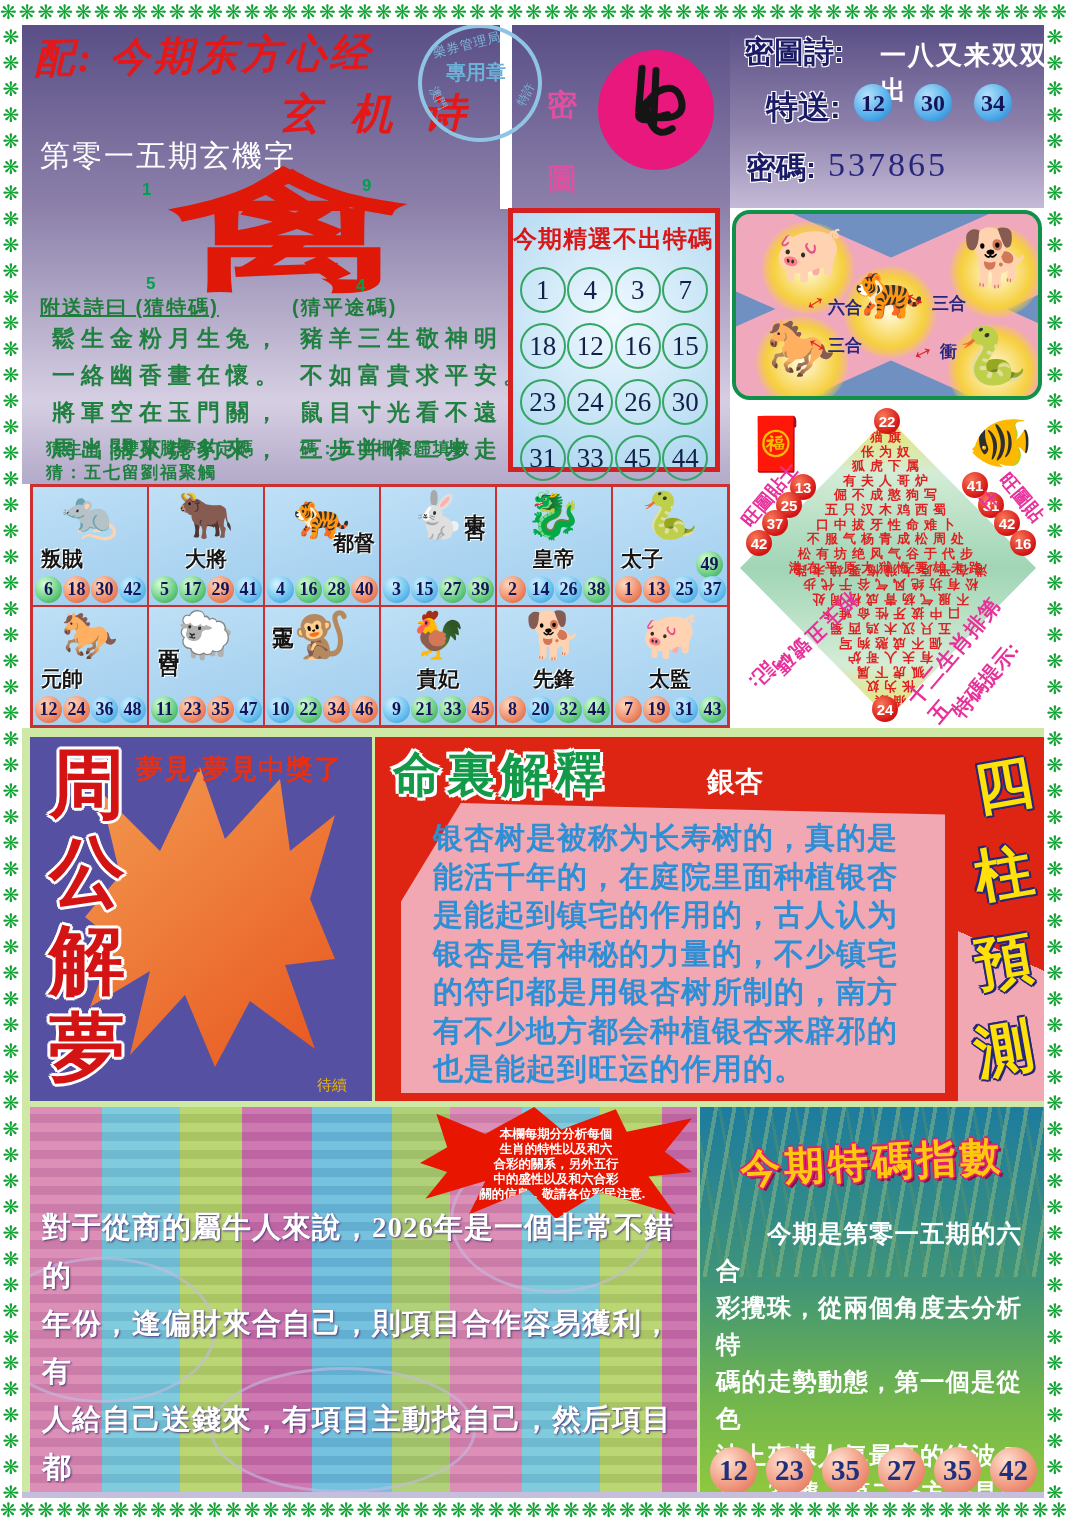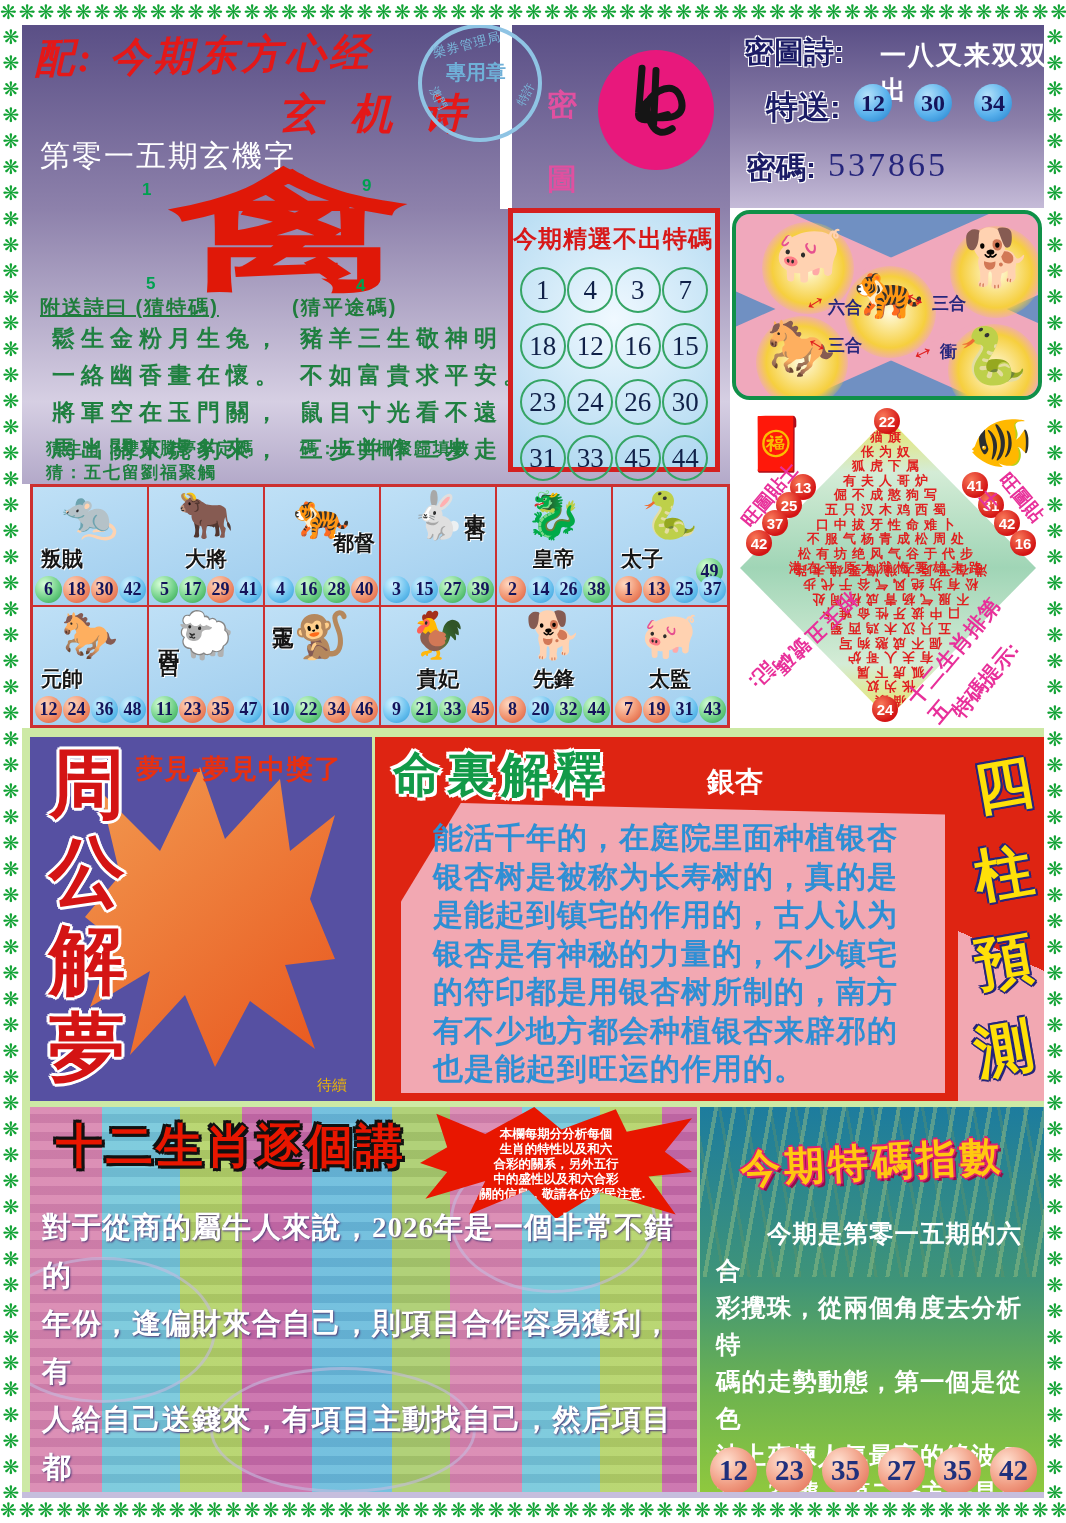--- a/index.html
+++ b/index.html
@@ -125,21 +125,21 @@
   .pos-bl{left:8px;bottom:32px;} .pos-bc{left:50%;transform:translateX(-50%);bottom:32px;white-space:nowrap;}
   .pos-rm{right:4px;top:42px;} .pos-rv{right:6px;top:10px;writing-mode:vertical-rl;letter-spacing:4px;}
   .pos-lv{left:6px;top:26px;writing-mode:vertical-rl;letter-spacing:4px;}
   .pos-lt{left:4px;top:2px;writing-mode:vertical-rl;letter-spacing:2px;}
   .zballs{position:absolute;left:2px;bottom:2px;display:flex;gap:1px;}
   .ball{width:27px;height:27px;border-radius:50%;display:flex;align-items:center;justify-content:center;
      color:#14145a;font-weight:bold;font-size:18px;font-family:"Liberation Serif",serif;}
   .b-red{background:radial-gradient(circle at 35% 30%,#ffd8c0,#f0906c 55%,#d85438);}
   .b-green{background:radial-gradient(circle at 35% 30%,#d8ffd8,#70d088 55%,#28a048);}
   .b-blue{background:radial-gradient(circle at 35% 30%,#d8f4ff,#70c4f0 55%,#2898d8);}
-  .xball{position:absolute;right:4px;bottom:20px;}
+  .xball{position:absolute;right:4px;bottom:27px;}
   
   .talk{left:30px;top:1107px;width:667px;height:385px;overflow:hidden;
      background:repeating-linear-gradient(90deg,#d883ae 0 72px,#72c6da 72px 150px,#b2d264 150px 212px,#c86aa8 212px 282px,#66badb 282px 362px,#a8cc6a 362px 420px);}
   .talk:before{content:"";position:absolute;inset:0;
      background:repeating-linear-gradient(0deg,rgba(255,255,255,.10) 0 9px,rgba(60,40,90,.08) 9px 18px);}
   .swirl{position:absolute;border:3px solid rgba(196,186,224,.6);border-radius:50%;}
   .ttitle{position:absolute;left:26px;top:8px;font-size:47px;font-weight:900;color:#e81600;letter-spacing:3px;
      font-family:"Liberation Serif",serif;
      text-shadow:3px 0 0 #111,-3px 0 0 #111,0 3px 0 #111,0 -3px 0 #111,3px 3px 0 #111,-3px -3px 0 #111;}
   .tburst{position:absolute;left:390px;top:0px;width:272px;height:112px;background:#e81600;
@@ -456,22 +456,22 @@
     </div>
   <div class="dsub">夢見-夢見中獎了</div>
   <div class="dfoot">待續</div>
 </div>
 
 <div class="abs gink">
   <div class="gtitle">命裏解釋</div>
   <div class="gsub">銀杏</div>
   <div class="gtrap"></div>
   <div class="gbody" id="ginkBody">
+      <div>银杏树是被称为长寿树的，真的是</div>
       <div>能活千年的，在庭院里面种植银杏</div>
-      <div>银杏树是被称为长寿树的，真的是</div>
       <div>是能起到镇宅的作用的，古人认为</div>
       <div>银杏是有神秘的力量的，不少镇宅</div>
       <div>的符印都是用银杏树所制的，南方</div>
       <div>有不少地方都会种植银杏来辟邪的</div>
       <div>也是能起到旺运的作用的。</div>
     </div>
 </div>
 
 <div class="abs pill">
     <div id="pillChars">
@@ -479,21 +479,20 @@
       <div class="pchar" style="top: 98px;">柱</div>
       <div class="pchar" style="top: 186px;">預</div>
       <div class="pchar" style="top: 274px;">測</div>
     </div>
   </div>
 
 <div class="abs talk">
   <div class="swirl" style="left:-40px;top:150px;width:220px;height:140px;"></div>
   <div class="swirl" style="left:180px;top:260px;width:260px;height:120px;"></div>
   <div class="swirl" style="left:420px;top:40px;width:200px;height:140px;"></div>
-  <div class="ttitle">十二生肖逐個講</div>
   <div class="tburst" id="talkBurst">
       <div style="padding-top: 20px;">
         <div>本欄每期分分析每個</div>
         <div>生肖的特性以及和六</div>
         <div>合彩的關系，另外五行</div>
         <div>中的盛性以及和六合彩</div>
         <div>有關的信息，敬請各位彩民注意.</div>
       </div>
     </div>
   <div class="tbody" id="talkBody">

